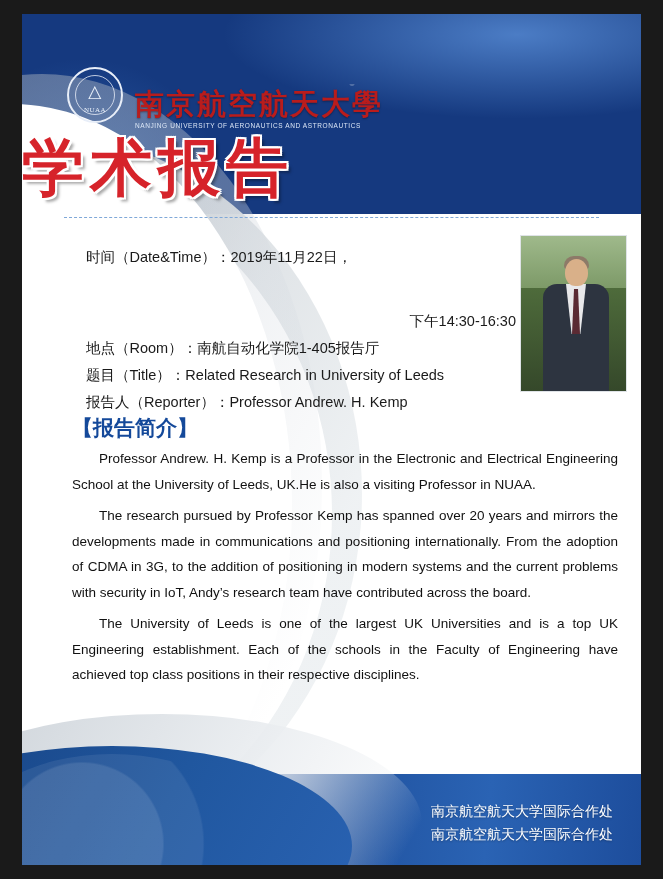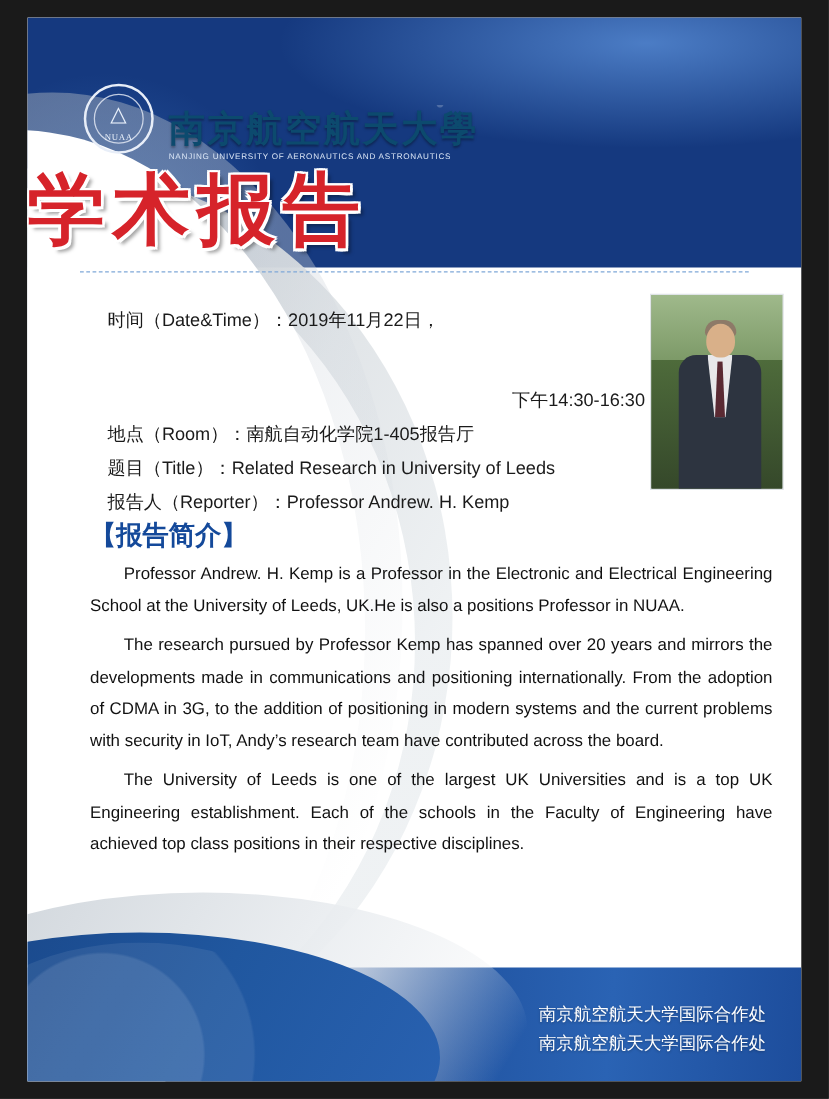--- a/index.html
+++ b/index.html
@@ -164,21 +164,21 @@
     font-size: 7px;
     font-family: "Liberation Serif", serif;
   }
   .logo-mark span.mark-bird {
     font-size: 17px;
     line-height: 1;
     margin-bottom: 6px;
     font-family: "Liberation Serif", serif;
   }
   .logo-text-cn {
-    color: #0c4a6e;
+    color: #b91c1c;
     font-family: "Liberation Serif", serif;
     font-size: 29px;
     font-weight: bold;
     letter-spacing: 2px;
     line-height: 1.05;
     text-shadow: 0 1px 2px rgba(0,0,0,.35);
     margin-top: 29px;
   }
   .logo-text-en {
     color: #dbe6f6;
@@ -367,21 +367,21 @@
     <div class="ground"></div>
     <div class="body"></div>
     <div class="shirt"></div>
     <div class="tie"></div>
     <div class="hair"></div>
     <div class="head"></div>
   </div>
 
   <div class="abs-head">【报告简介】</div>
   <div class="abs-body">
-    <p>Professor Andrew. H. Kemp is a Professor in the Electronic and Electrical Engineering School at the University of Leeds, UK.He is also a positions Professor in NUAA.</p>
+    <p>Professor Andrew. H. Kemp is a Professor in the Electronic and Electrical Engineering School at the University of Leeds, UK.He is also a visiting Professor in NUAA.</p>
     <p>The research pursued by Professor Kemp has spanned over 20 years and mirrors the developments made in communications and positioning internationally. From the adoption of CDMA in 3G, to the addition of positioning in modern systems and the current problems with security in IoT, Andy’s research team have contributed across the board.</p>
     <p>The University of Leeds is one of the largest UK Universities and is a top UK Engineering establishment. Each of the schools in the Faculty of Engineering have achieved top class positions in their respective disciplines.</p>
   </div>
 
   <div class="footer">
     <div>南京航空航天大学国际合作处</div>
     <div>南京航空航天大学国际合作处</div>
   </div>
 
 </div>

